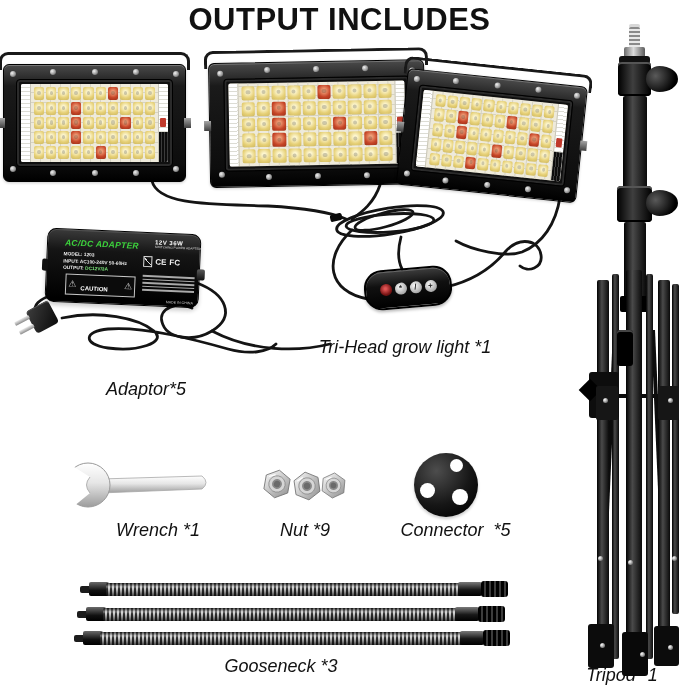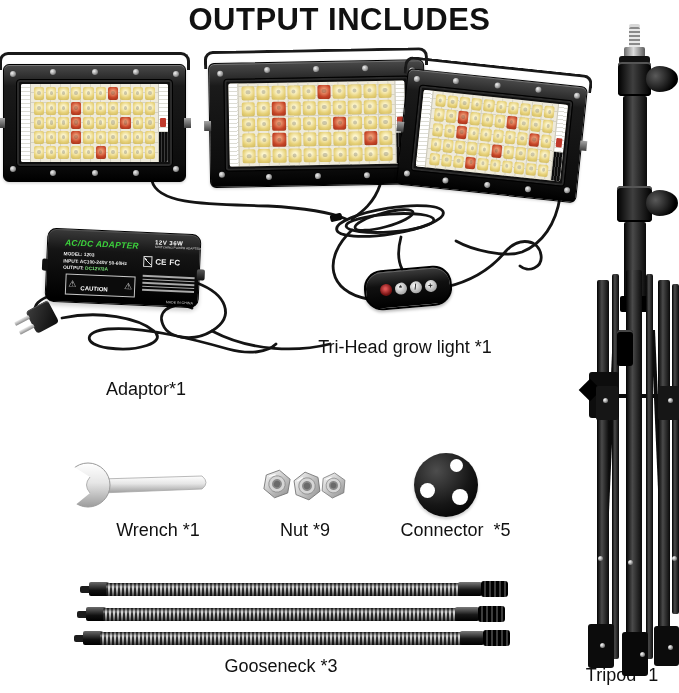--- a/index.html
+++ b/index.html
@@ -1,21 +1,21 @@
 <!DOCTYPE html>
 <html><head>
 <meta charset="utf-8">
 <style>
   html,body{margin:0;padding:0;background:#fff;font-family:"Liberation Sans",sans-serif;}
   #stage{position:relative;width:679px;height:693px;background:#fff;overflow:hidden;}
 
   .title{position:absolute;left:0;right:0;top:2px;text-align:center;font-size:31px;
          font-weight:bold;letter-spacing:.5px;color:#111;}
 
-  .label{position:absolute;font-size:18px;color:#111;text-align:center;white-space:pre;}
+  .label{position:absolute;font-size:18px;color:#111;text-align:center;white-space:pre;font-style:italic;}
   .label-adaptor{left:56px;top:379px;width:180px;}
   .label-trihead{left:280px;top:337px;width:250px;}
   .label-wrench{left:78px;top:520px;width:160px;}
   .label-nut{left:245px;top:520px;width:120px;}
   .label-connector{left:368px;top:520px;width:175px;}
   .label-goose{left:181px;top:656px;width:200px;}
   .label-tripod{left:566px;top:665px;width:112px;}
 
   svg.wires{position:absolute;left:0;top:0;z-index:1;}
 
@@ -268,21 +268,21 @@
   <div class="rivet" style="left: 23px; top: 374px;"></div>
       <div class="rivet" style="left: 88px; top: 374px;"></div>
       <div class="rivet" style="left: 18px; top: 532px;"></div>
       <div class="rivet" style="left: 48px; top: 536px;"></div>
       <div class="rivet" style="left: 92px; top: 532px;"></div>
       <div class="rivet" style="left: 20px; top: 619px;"></div>
       <div class="rivet" style="left: 88px; top: 621px;"></div>
       <div class="rivet" style="left: 60px; top: 628px;"></div>
     </div>
 
-  <div class="label label-adaptor">Adaptor*1</div>
+  <div class="label label-adaptor">Adaptor*5</div>
   <div class="label label-trihead">Tri-Head grow light *1</div>
   <div class="label label-wrench">Wrench *1</div>
   <div class="label label-nut">Nut *9</div>
   <div class="label label-connector">Connector  *5</div>
   <div class="label label-goose">Gooseneck *3</div>
   <div class="label label-tripod">Tripod *1</div>
 <div class="panel" style="left: 3px; top: 64px; width: 181px; height: 116px; transform: rotate(0deg);">
       <div class="handle"></div>
       <div class="tab l"></div>
       <div class="tab r"></div>

